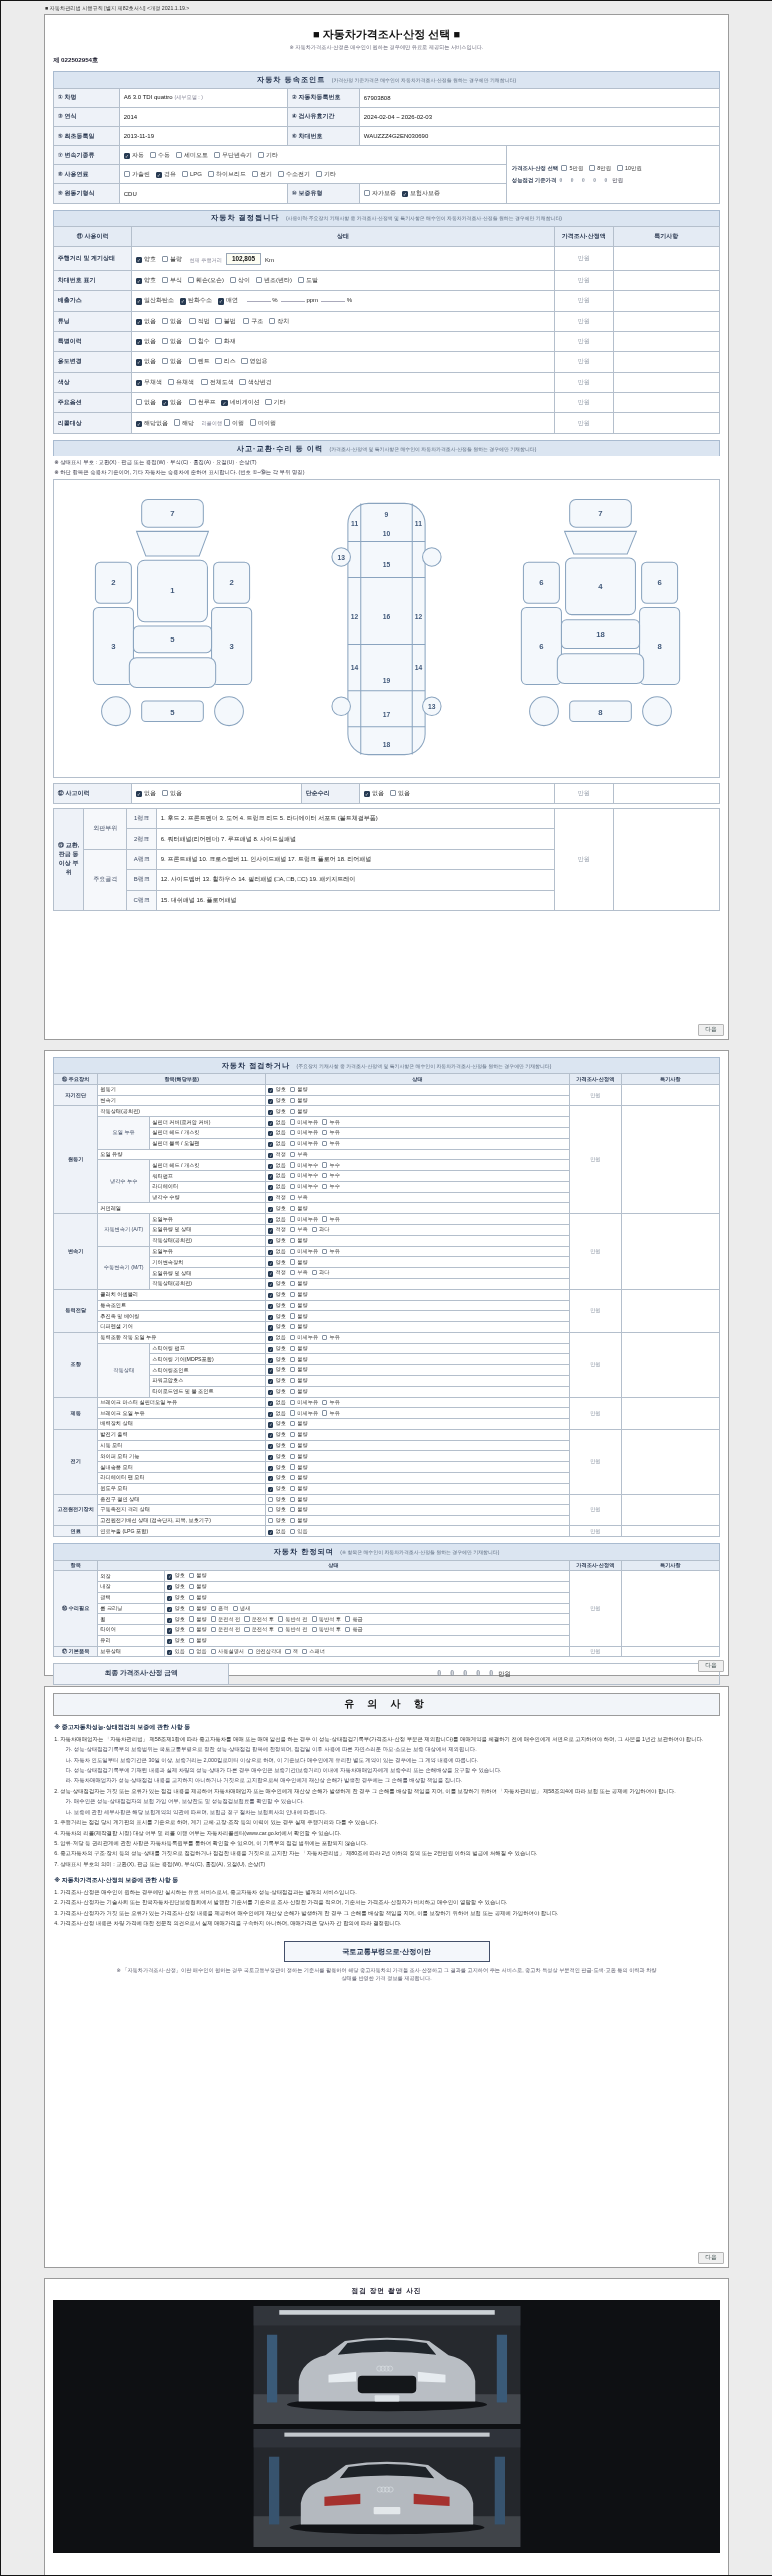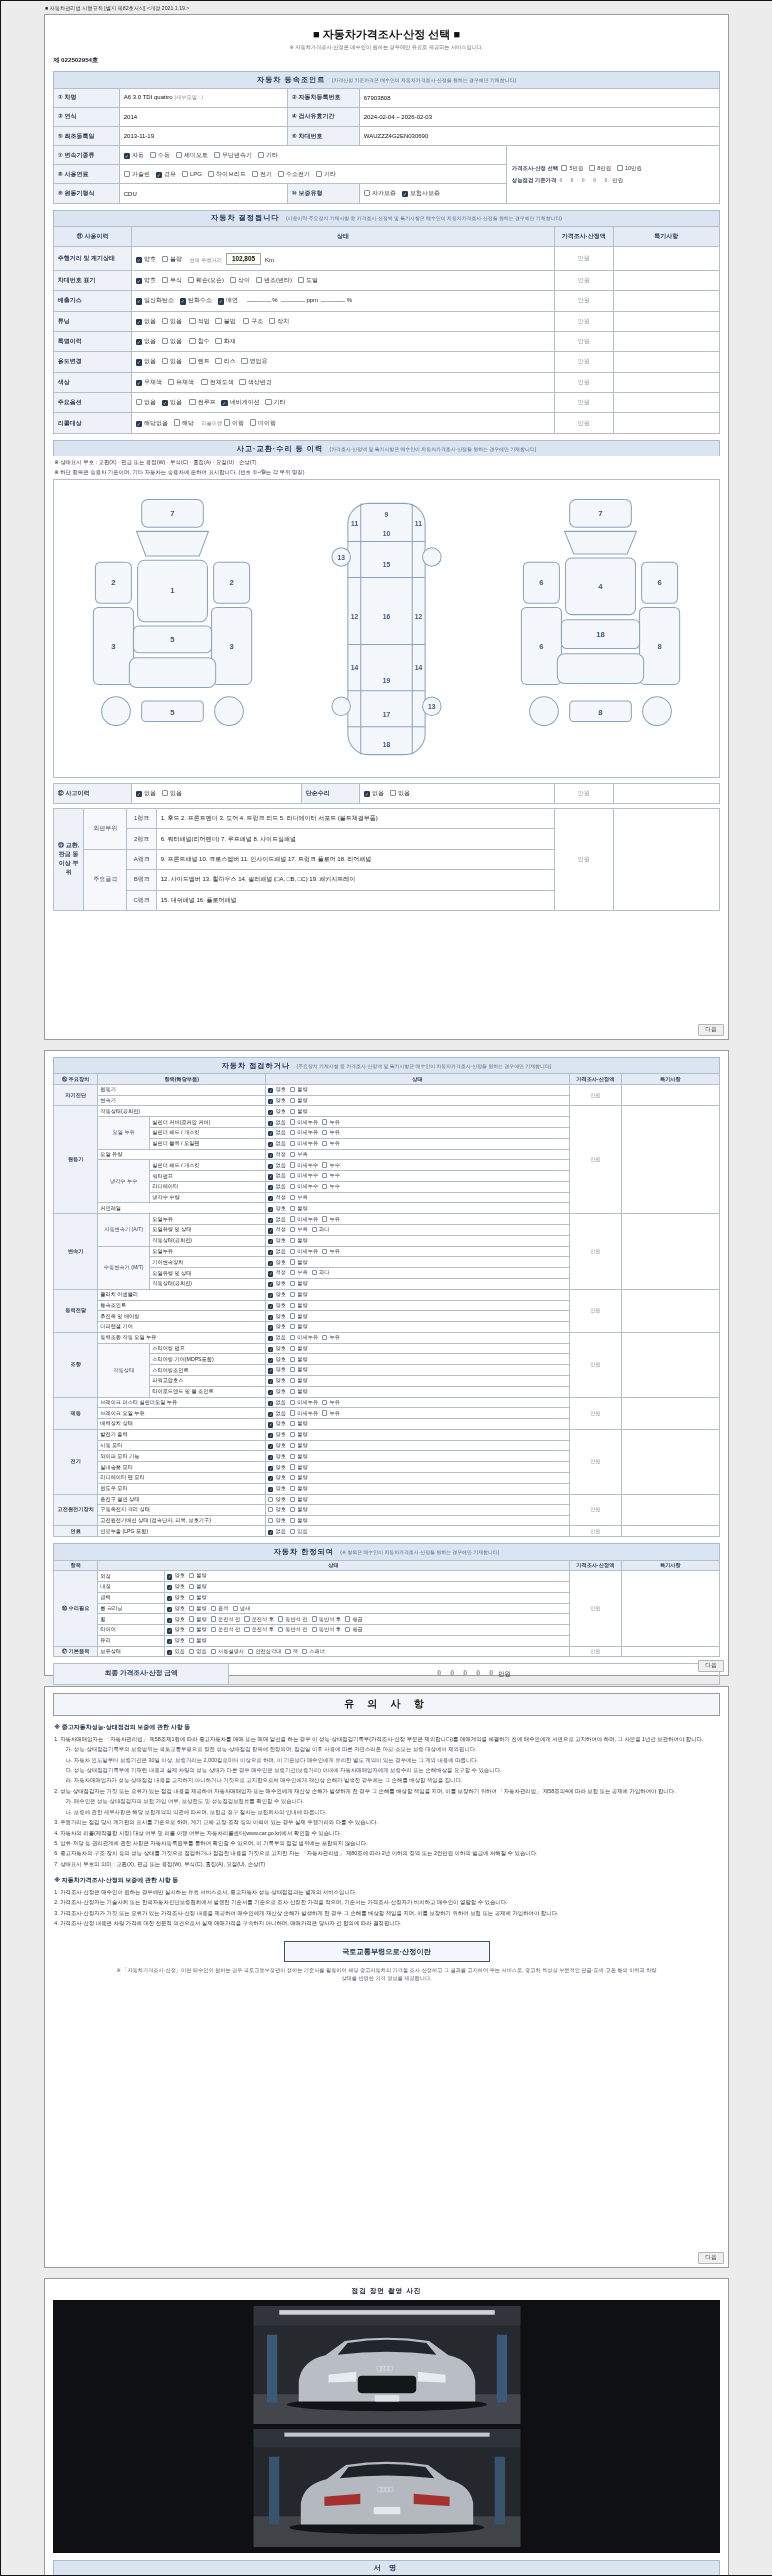--- a/index.html
+++ b/index.html
@@ -803,18 +803,17 @@
         <rect x="234" y="152" width="52" height="14" rx="2" fill="#e3e7ea"></rect>
         <g stroke="#d8dde1" stroke-width="1.4" fill="none">
           <circle cx="246" cy="118" r="5"></circle>
             <circle cx="253" cy="118" r="5"></circle>
             <circle cx="260" cy="118" r="5"></circle>
             <circle cx="267" cy="118" r="5"></circle>
         </g>
       </svg>
     </div>
 
-    <div class="sign-band">서 명</div>
 
   </div>
 
 </div>
 
 
 </body></html>

